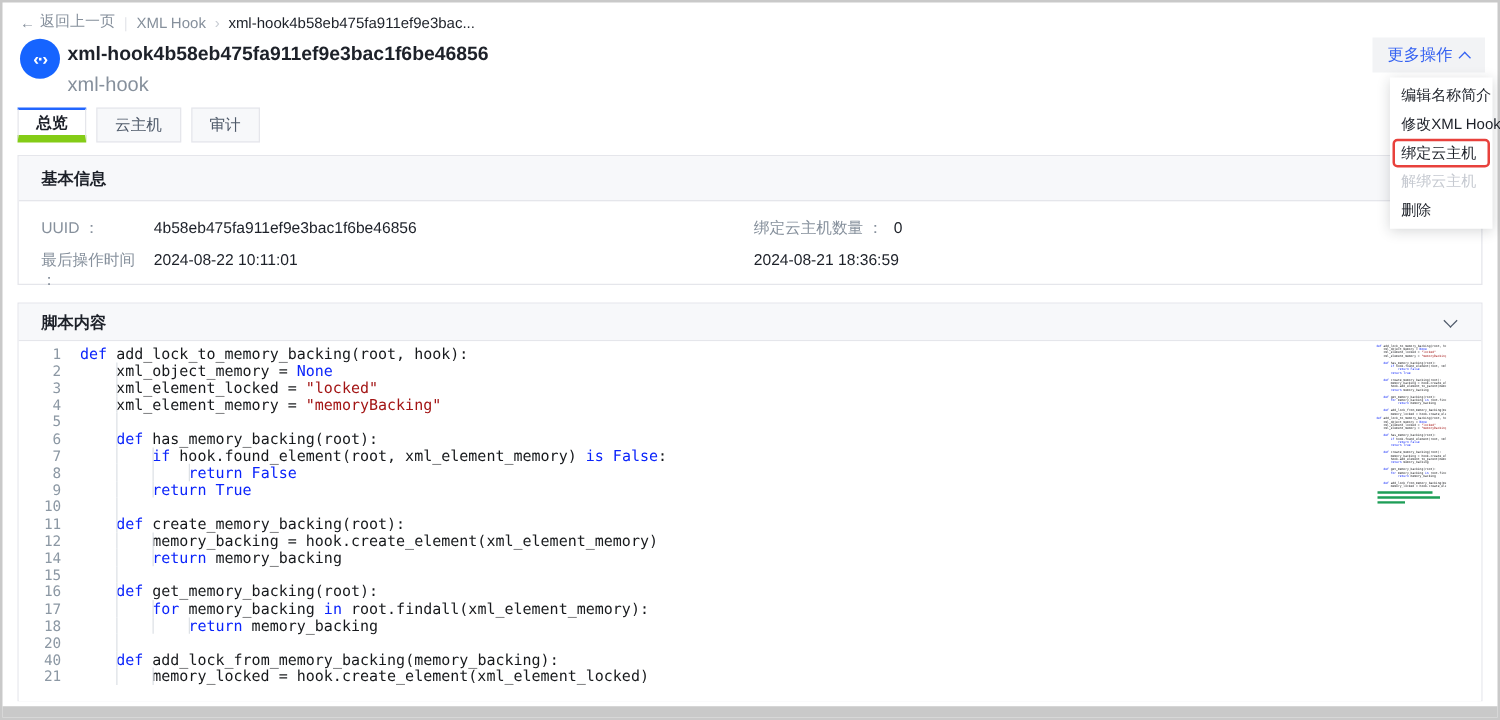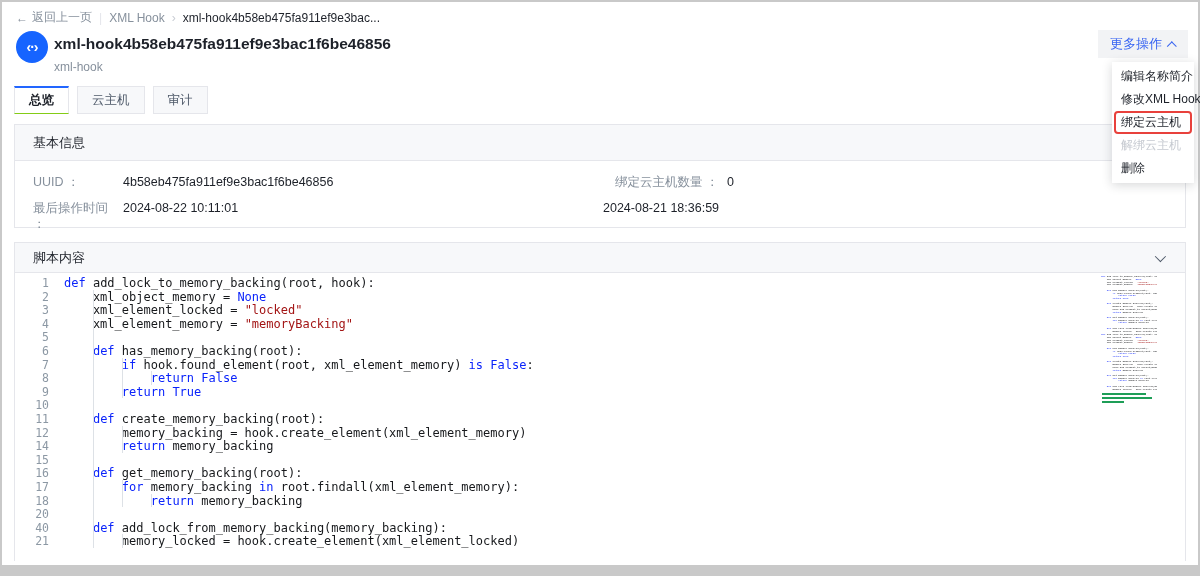--- a/index.html
+++ b/index.html
@@ -12,57 +12,57 @@
   .breadcrumb { position:absolute; top:7px; left:14px; font-size:12px; color:#86909c; display:flex; align-items:center; gap:7px; }
   .breadcrumb .back { color:#86909c; cursor:pointer; display:flex; gap:4px; align-items:center; }
   .breadcrumb .pipe { color:#e5e6eb; }
   .breadcrumb .sep { color:#c9cdd4; }
   .breadcrumb .current { color:#1d2129; }
 
   
   .title-icon { position:absolute; top:29px; left:14px; width:32px; height:32px; border-radius:50%; background:#1664ff;
       color:#fff; display:flex; align-items:center; justify-content:center; font-size:14px; font-weight:bold; letter-spacing:-1px; }
   .page-title { position:absolute; top:33px; left:52px; font-size:15.5px; font-weight:bold; color:#1d2129; }
-  .page-subtitle { position:absolute; top:58px; left:52px; font-size:12px; color:#86909c; }
+  .page-subtitle { position:absolute; top:58px; left:52px; font-size:16px; color:#86909c; }
 
   
   .more-btn { position:absolute; top:28px; right:10px; height:28px; padding:0 12px; background:#f2f3f5; border:none;
       color:#3663f2; font-size:13px; display:flex; align-items:center; gap:7px; cursor:pointer; font-family:inherit; }
   .caret-up { width:7px; height:7px; border-left:1.5px solid #3663f2; border-top:1.5px solid #3663f2; transform:rotate(45deg) translateY(1px); display:inline-block; margin-top:3px; }
 
   
   .dropdown { position:absolute; top:60px; right:4px; width:82px; background:#fff; box-shadow:0 2px 10px rgba(29,33,41,.18);
       padding:3px 0; z-index:20; }
   .menu-item { position:relative; height:23px; line-height:23px; padding:0 9px; font-size:12px; color:#1d2129; cursor:pointer; white-space:nowrap; }
   .menu-item.disabled { color:#c6cad1; cursor:not-allowed; }
   .menu-item.highlighted::after { content:""; position:absolute; inset:0 2px; border:2px solid #e8413c; border-radius:4px; pointer-events:none; }
 
   
   .tabs { position:absolute; top:84px; left:12px; display:flex; gap:8px; height:28px; }
   .tab { height:28px; padding:0 14px; font-size:12.5px; display:flex; align-items:center;
       background:#f7f8fa; border:1px solid #e5e6eb; color:#4e5969; cursor:pointer; }
-  .tab.active { background:#fff; border-top:2px solid #2266ff; border-bottom:1px solid #84cc16; color:#1d2129; font-weight:bold; }
+  .tab.active { background:#fff; border-top:2px solid #2266ff; border-bottom:6px solid #84cc16; color:#1d2129; font-weight:bold; }
 
   
   .panel { position:absolute; left:12px; right:12px; border:1px solid #e5e6eb; background:#fff; }
   .panel-basic { top:122px; height:104px; }
   .panel-script { top:240px; height:319px; }
   .panel-header { background:#f7f8fa; border-bottom:1px solid #e5e6eb; display:flex; align-items:center; justify-content:space-between; }
   .panel-basic .panel-header { height:36px; padding:0 18px; }
   .panel-script .panel-header { height:30px; padding:0 18px; }
-  .panel-title { font-size:13px; font-weight:normal; color:#1d2129; }
+  .panel-title { font-size:13px; font-weight:bold; color:#1d2129; }
   .chev-down { width:8px; height:8px; border-right:1.6px solid #4e5969; border-bottom:1.6px solid #4e5969; transform:rotate(45deg) translateY(-2px); cursor:pointer; margin-right:4px; }
 
   
   .info-grid { display:grid; grid-template-columns:588px 1fr; padding:13px 0 0 0; row-gap:10px; }
   .info-cell { display:flex; font-size:12.5px; line-height:16px; }
   .info-cell.left { padding-left:18px; }
   .info-label { color:#86909c; flex:0 0 auto; }
   .info-cell.left .info-label { width:90px; }
-  .info-cell.right .info-label { width:112px;margin-left:12px; }
+  .info-cell.right .info-label { width:112px; }
   .info-value { color:#1d2129; }
 
   
   .code-area { position:relative; height:288px; overflow:hidden; background:#fff; padding-top:3px; }
   .code-line { display:flex; height:13.6px; line-height:13.6px; font:12px "DejaVu Sans Mono","Liberation Mono",monospace; white-space:pre; }
   .ln { width:34px; text-align:right; color:#8c98a4; flex:0 0 auto; margin-right:15px; font-size:11.5px; }
   .code { position:relative; color:#17191c; }
   .code .guide { position:absolute; top:0; bottom:0; border-left:1px solid #dde1e6; }
   .k { color:#0b24fb; }
   .s { color:#a31515; }

